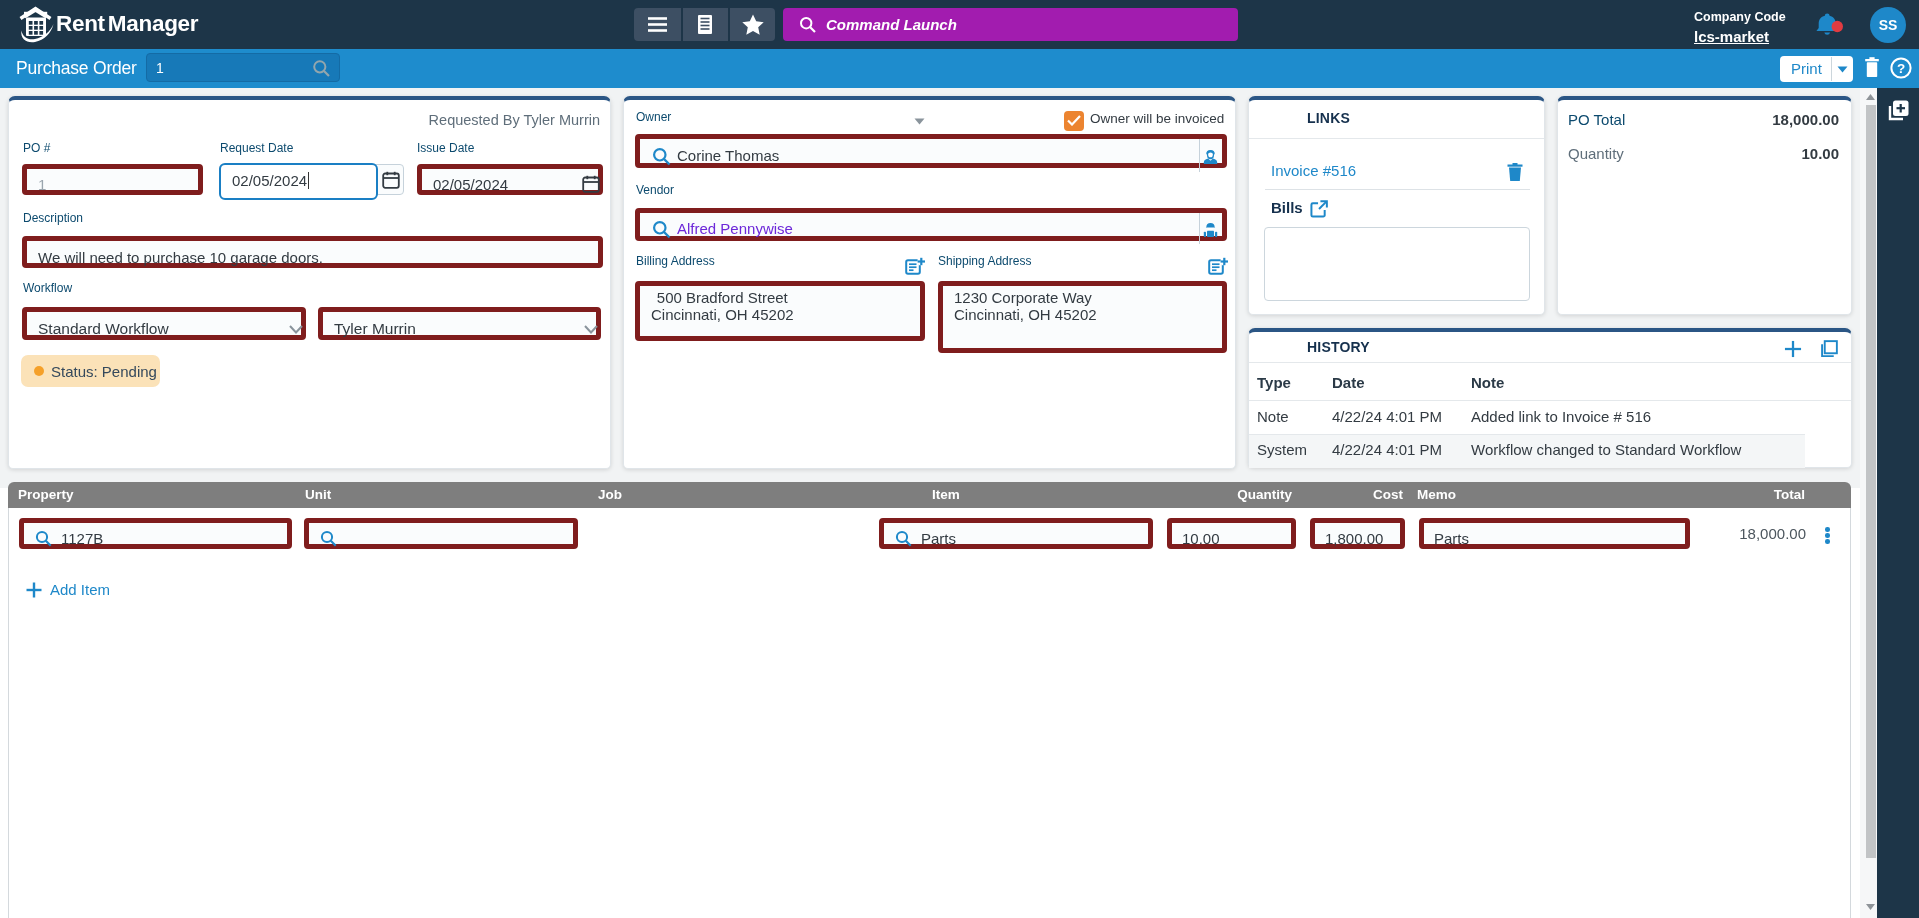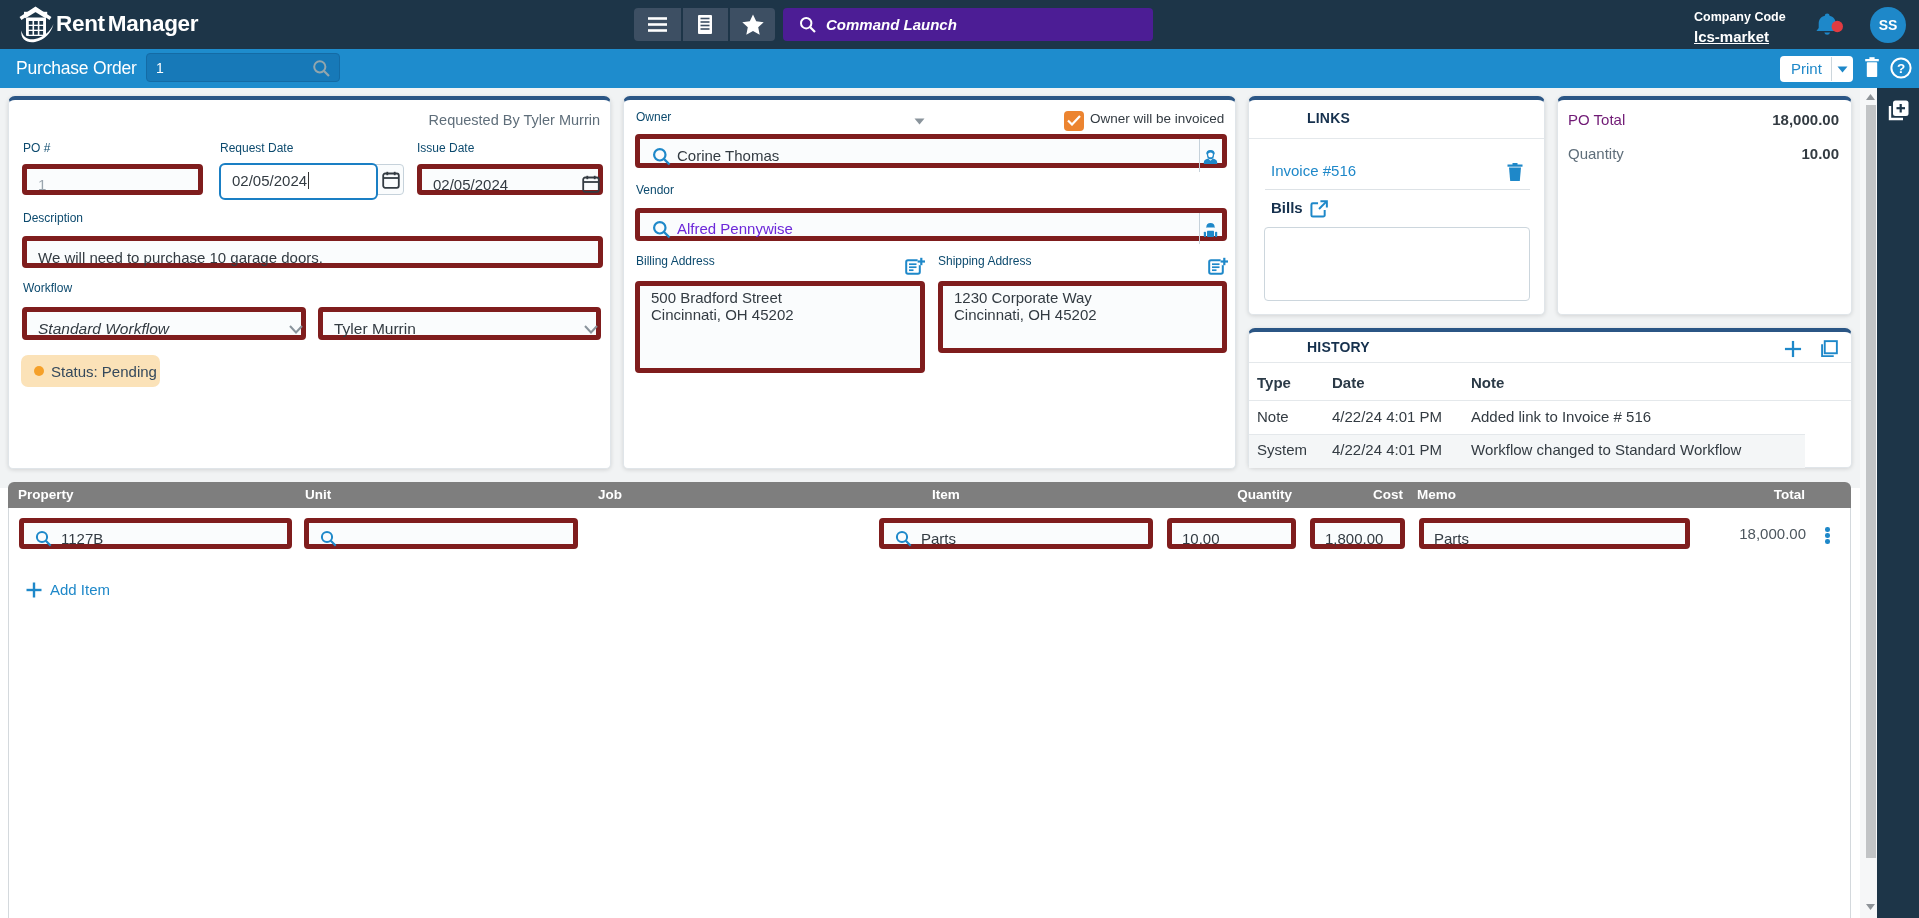--- a/index.html
+++ b/index.html
@@ -63,21 +63,21 @@
             <line x1="3.5" y1="15" x2="12.5" y2="15"></line>
           </g>
       </svg>
     </div>
     <div class="abs" style="left:730px;top:8px;width:45px;height:33px;background:#3d4f63;border-radius:0 4px 4px 0;">
       <svg class="abs" style="left:11px;top:5px;" width="24" height="23" viewBox="0 0 24 23">
         <path d="M12 1.5 L15.2 8.3 L22.7 9.2 L17.2 14.3 L18.7 21.7 L12 18 L5.3 21.7 L6.8 14.3 L1.3 9.2 L8.8 8.3 Z" fill="#fff"></path>
       </svg>
     </div>
 
-    <div class="abs" style="left:783px;top:8px;width:370px;height:33px;background:#4c1d95;border-radius:4px;">
+    <div class="abs" style="left:783px;top:8px;width:455px;height:33px;background:#a21caf;border-radius:4px;">
       <svg class="abs" style="left:16px;top:8px;" width="18" height="18" viewBox="0 0 18 18">
         <circle cx="7.2" cy="7.2" r="5.2" fill="none" stroke="#fff" stroke-width="2"></circle>
         <line x1="11.2" y1="11.2" x2="16" y2="16" stroke="#fff" stroke-width="2.2"></line>
       </svg>
       <div class="abs" style="left:43px;top:8px;font-size:15px;font-style:italic;font-weight:bold;color:#fff;">Command Launch</div>
     </div>
 
     <div class="abs" style="left:1694px;top:10px;font-size:12.5px;font-weight:bold;color:#fff;">Company Code</div>
     <div class="abs" style="left:1694px;top:28px;font-size:15px;font-weight:bold;color:#fff;text-decoration:underline;">lcs-market</div>
     <svg class="abs" style="left:1816px;top:12px;" width="28" height="26" viewBox="0 0 28 26">
@@ -163,21 +163,21 @@
         <line x1="5.3" y1="0.8" x2="5.3" y2="4.2" stroke="#333b42" stroke-width="1.8"></line>
         <line x1="12.7" y1="0.8" x2="12.7" y2="4.2" stroke="#333b42" stroke-width="1.8"></line>
       </svg>
     </div>
     <div class="abs lbl" style="left:14px;top:111px;">Description</div>
     <div class="abs inp" style="left:13px;top:136px;width:581px;height:32px;">
       <div class="abs" style="left:11px;top:8px;font-size:15px;color:#333b42;">We will need to purchase 10 garage doors.</div>
     </div>
     <div class="abs lbl" style="left:14px;top:181px;">Workflow</div>
     <div class="abs lbl" style="left:324px;top:181px;margin-top:28px;">Assigned To</div>
-    <div class="abs inp" style="left:13px;top:207px;width:284px;height:33px;font-style:italic;">
+    <div class="abs inp" style="left:13px;top:207px;width:284px;height:33px;">
       <div class="abs" style="left:11px;top:8px;font-size:15.5px;color:#333b42;">Standard Workflow</div>
       <svg class="abs" style="left:262px;top:13px;" width="14" height="9" viewBox="0 0 14 9">
           <path d="M1 1 L7 7.5 L13 1" fill="none" stroke="#8a949c" stroke-width="2"></path>
         </svg>
     </div>
     <div class="abs inp" style="left:309px;top:207px;width:283px;height:33px;">
       <div class="abs" style="left:11px;top:8px;font-size:15.5px;color:#333b42;">Tyler Murrin</div>
       <svg class="abs" style="left:261px;top:13px;" width="14" height="9" viewBox="0 0 14 9">
           <path d="M1 1 L7 7.5 L13 1" fill="none" stroke="#8a949c" stroke-width="2"></path>
         </svg>
@@ -259,21 +259,21 @@
         </g>
       <g stroke="#fff" stroke-width="5.5">
           <line x1="16.3" y1="0.8" x2="16.3" y2="8.2"></line>
           <line x1="12.6" y1="4.5" x2="20" y2="4.5"></line>
         </g>
       <g stroke="#1e88c9" stroke-width="2.2">
           <line x1="16.3" y1="0.8" x2="16.3" y2="8.2"></line>
           <line x1="12.6" y1="4.5" x2="20" y2="4.5"></line>
         </g>
     </svg>
-    <div class="abs inp" style="left:11px;top:181px;width:290px;height:92px;">
+    <div class="abs inp" style="left:11px;top:181px;width:290px;height:60px;text-align:center;">
       <div class="abs" style="left:11px;top:3px;font-size:15px;color:#333b42;line-height:17px;">500 Bradford Street<br>Cincinnati, OH 45202</div>
     </div>
     <div class="abs inp" style="left:314px;top:181px;width:289px;height:72px;">
       <div class="abs" style="left:11px;top:3px;font-size:15px;color:#333b42;line-height:17px;">1230 Corporate Way<br>Cincinnati, OH 45202</div>
     </div>
   </div>
 
   <div class="abs card" style="left:1248px;top:96px;width:297px;height:219px;">
     <div class="abs hdrnavy" style="left:14px;top:10px;">LINKS</div>
     <div class="abs" style="left:0;top:38px;width:295px;height:1px;background:#e4e8eb;"></div>
@@ -287,21 +287,21 @@
     <div class="abs" style="left:22px;top:99px;font-size:15px;font-weight:bold;color:#15304d;">Bills</div>
     <svg class="abs" style="left:61px;top:100px;" width="18" height="18" viewBox="0 0 19 19">
       <path d="M15.5 10.5 L15.5 16 A1.5 1.5 0 0 1 14 17.5 L3 17.5 A1.5 1.5 0 0 1 1.5 16 L1.5 5 A1.5 1.5 0 0 1 3 3.5 L8.5 3.5" fill="none" stroke="#1e88c9" stroke-width="2.1"></path>
       <path d="M11 1.2 L17.8 1.2 L17.8 8" fill="none" stroke="#1e88c9" stroke-width="2.1"></path>
       <line x1="17" y1="2" x2="9.5" y2="9.5" stroke="#1e88c9" stroke-width="2.1"></line>
     </svg>
     <div class="abs" style="left:15px;top:127px;width:266px;height:74px;background:#fff;border:1px solid #ccd6dd;border-radius:4px;"></div>
   </div>
 
   <div class="abs card" style="left:1557px;top:96px;width:295px;height:219px;">
-    <div class="abs" style="left:10px;top:11px;font-size:15px;color:#701a75;">PO Total</div>
+    <div class="abs" style="left:10px;top:11px;font-size:15px;color:#0c4a6e;">PO Total</div>
     <div class="abs" style="right:12px;top:11px;font-size:15px;font-weight:bold;color:#333b42;">18,000.00</div>
     <div class="abs" style="left:10px;top:45px;font-size:15px;color:#5f6e7a;">Quantity</div>
     <div class="abs" style="right:12px;top:45px;font-size:15px;font-weight:bold;color:#333b42;">10.00</div>
   </div>
 
   <div class="abs card" style="left:1248px;top:328px;width:604px;height:140px;">
     <div class="abs hdrnavy" style="left:14px;top:7px;">HISTORY</div>
     <svg class="abs" style="left:535px;top:8px;" width="18" height="18" viewBox="0 0 19 19">
       <line x1="9.5" y1="1" x2="9.5" y2="18" stroke="#1e88c9" stroke-width="2.4"></line>
       <line x1="1" y1="9.5" x2="18" y2="9.5" stroke="#1e88c9" stroke-width="2.4"></line>

